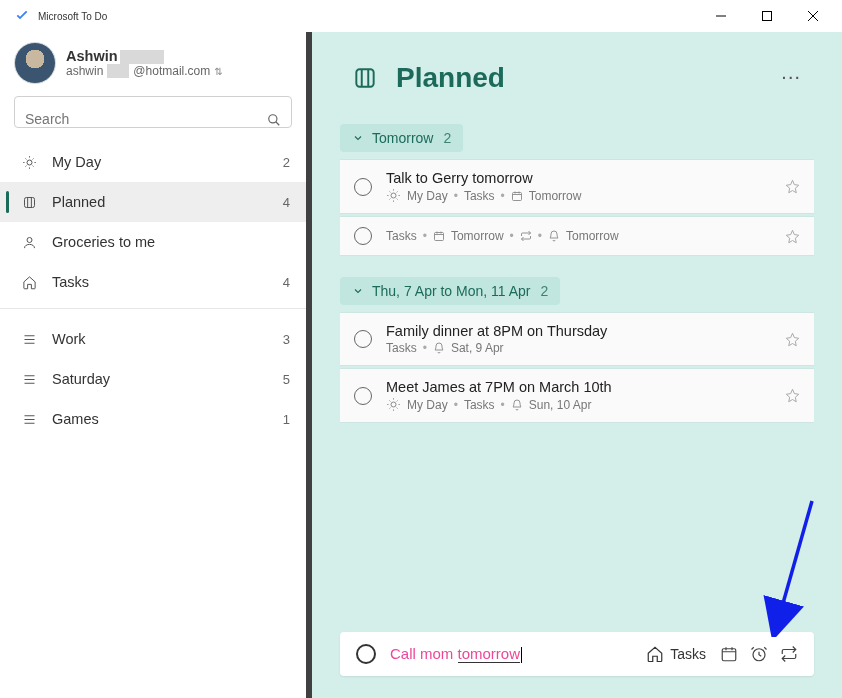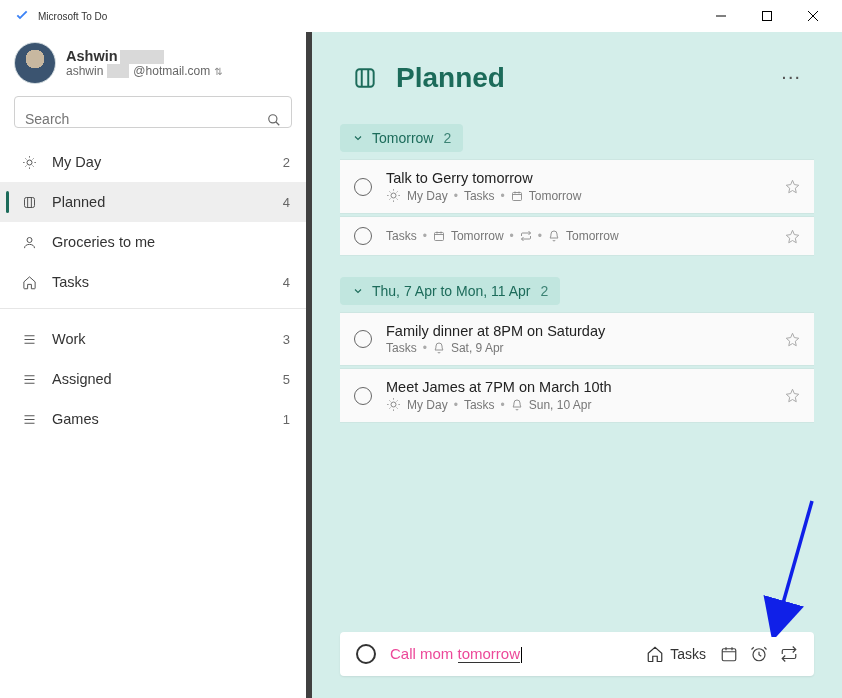--- a/index.html
+++ b/index.html
@@ -223,21 +223,21 @@
           </span>
     <span class="nav-label">Work</span>
     <span class="nav-count">3</span>
         </div>
         <div class="list-item-nav">
     <span class="nav-icon">
             <svg width="15" height="15" viewBox="0 0 24 24" fill="none" stroke="#555" stroke-width="1.6">
               <path d="M4 6h16M4 12h16M4 18h16"></path>
             </svg>
           </span>
-    <span class="nav-label">Assigned</span>
+    <span class="nav-label">Saturday</span>
     <span class="nav-count">5</span>
         </div>
         <div class="list-item-nav">
     <span class="nav-icon">
             <svg width="15" height="15" viewBox="0 0 24 24" fill="none" stroke="#555" stroke-width="1.6">
               <path d="M4 6h16M4 12h16M4 18h16"></path>
             </svg>
           </span>
     <span class="nav-label">Games</span>
     <span class="nav-count">1</span>
@@ -333,21 +333,21 @@
     <span>
             <svg width="12" height="12" viewBox="0 0 24 24" fill="none" stroke="#1c6b5a" stroke-width="2.2">
               <path d="M6 9l6 6 6-6"></path>
             </svg>
           </span>
     <span>Thu, 7 Apr to Mon, 11 Apr</span>
     <span class="count">2</span>
         </div><div class="task-card">
       <div class="circle"></div>
       <div class="task-body">
-        <div class="task-title">Family dinner at 8PM on Saturday</div>
+        <div class="task-title">Family dinner at 8PM on Thursday</div>
         <div class="task-meta">
               <span>Tasks</span>
               <span class="sep">•</span>
               <span>
                 <svg width="12" height="12" viewBox="0 0 24 24" fill="none" stroke="#888" stroke-width="1.8">
                   <path d="M6 8a6 6 0 0 1 12 0c0 6 2 8 2 8H4s2-2 2-8M10 20a2 2 0 0 0 4 0"></path>
                 </svg>
               </span>
               <span>Sat, 9 Apr</span>
             </div>

